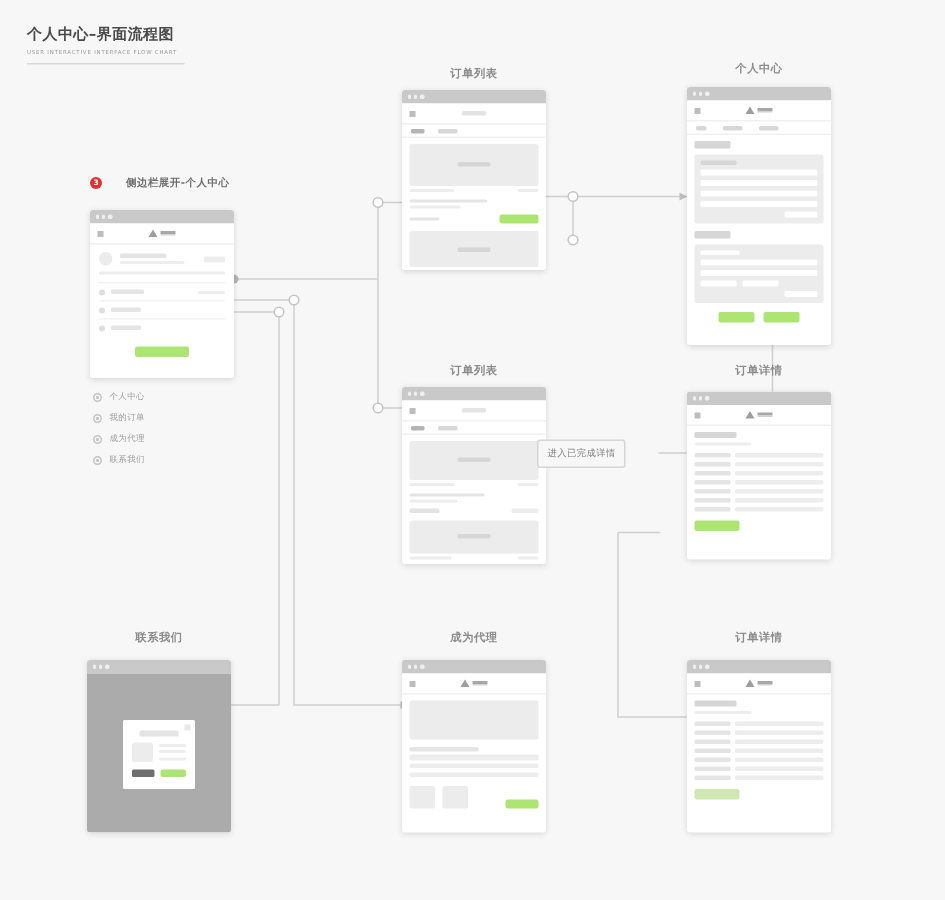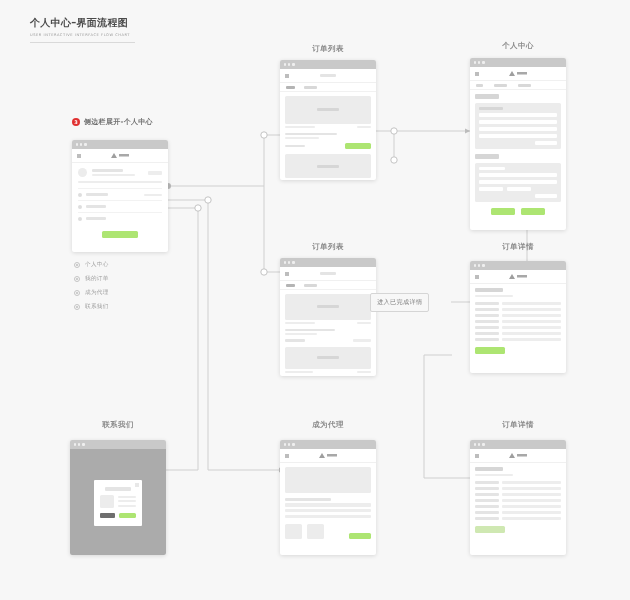--- a/index.html
+++ b/index.html
@@ -1,21 +1,21 @@
 <!DOCTYPE html>
 <html><head>
 <meta charset="utf-8">
 <style>
   html,body{margin:0;padding:0;}
   body{
     width:630px;height:600px;background:#f7f7f7;
     font-family:"DejaVu Sans","Liberation Sans",sans-serif;
     overflow:hidden;position:relative;
   }
-  #canvas{position:absolute;left:12px;top:0;width:522px;height:600px;}
+  #canvas{position:absolute;left:0;top:0;width:522px;height:600px;}
 
   
   .hdr{position:absolute;left:18px;top:16px;}
   .hdr-title{font-size:10px;font-weight:bold;color:#4a4a4a;letter-spacing:.3px;white-space:nowrap;}
   .hdr-sub{font-size:3.6px;color:#9a9a9a;letter-spacing:.55px;margin-top:3px;white-space:nowrap;}
   .hdr-rule{position:absolute;left:18px;top:42px;width:105px;height:1px;background:#d9d9d9;}
 
   
   #wires{position:absolute;left:0;top:0;width:630px;height:600px;pointer-events:none;}
 
@@ -44,21 +44,21 @@
   .bar-dk{background:#d6d6d6;border-radius:1px;}
   .block{background:#ececec;border-radius:1.5px;}
   .btn-green{background:#ade572;border-radius:1.5px;}
   .btn-green-soft{background:#cfe8b2;border-radius:1.5px;}
   .tabs{display:flex;gap:9px;padding:3px 6px 2px;border-bottom:1px solid #f1f1f1;}
   .tab{height:2.6px;background:#d8d8d8;border-radius:1px;}
   .tab.on{background:#b4b4b4;}
   .row{display:flex;align-items:center;}
 
   
-  .callout{position:absolute;display:flex;align-items:center;gap:4px;white-space:nowrap;}
+  .callout{position:absolute;display:flex;align-items:center;gap:16px;white-space:nowrap;}
   .badge{width:8px;height:8px;border-radius:50%;background:#e03131;color:#fff;
          font-size:5px;line-height:8px;text-align:center;font-weight:bold;}
   .callout-txt{font-size:7px;color:#6f6f6f;font-weight:bold;letter-spacing:.3px;}
 
   
   .legend{position:absolute;display:flex;flex-direction:column;gap:6px;}
   .legend-item{display:flex;align-items:center;gap:5px;}
   .legend-ico{width:6px;height:6px;border-radius:50%;border:1.2px solid #c4c4c4;
               box-sizing:border-box;position:relative;}
   .legend-ico::after{content:"";position:absolute;left:1.4px;top:1.4px;

